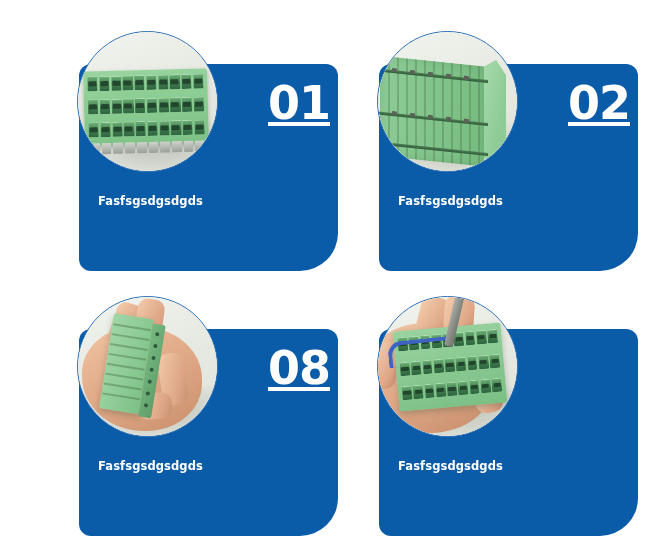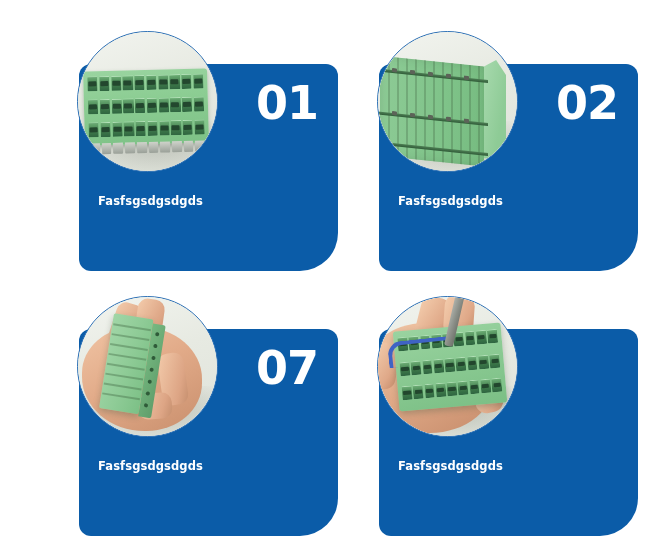--- a/index.html
+++ b/index.html
@@ -32,28 +32,29 @@
     position: absolute;
     left: 0;
     top: 0;
     width: 259px;
     height: 207px;
     background: #0B5CA8;
     border-radius: 12px 12px 38px 12px;
   }
   .card-number {
     position: absolute;
-    right: 20px;
+    right: 8px;
     top: 16px;
     font-size: 46px;
     line-height: 46px;
     font-weight: bold;
     color: #ffffff;
     letter-spacing: -1px;
     font-family: "DejaVu Sans", sans-serif;
+    text-decoration: underline;
   }
   .card-label {
     position: absolute;
     left: 19px;
     bottom: 63px;
     font-size: 11.5px;
     font-weight: bold;
     color: #ffffff;
     letter-spacing: 0.1px;
     font-family: "DejaVu Sans", sans-serif;
@@ -448,21 +449,21 @@
           <div class="tb2-screw" style="left:48px; top:54px;"></div>
           <div class="tb2-screw" style="left:66px; top:54px;"></div>
           <div class="tb2-screw" style="left:84px; top:54px;"></div>
         </div>
       </div>
     </div>
   </div>
 
   <div class="card" style="left:79px; top:329px;">
     <div class="card-panel"></div>
-    <div class="card-number">07</div>
+    <div class="card-number">08</div>
     <div class="card-label">Fasfsgsdgsdgds</div>
 
     <div class="photo">
       <div class="photo-inner">
         <div class="bg-soft"></div>
         <div class="bg-shadow"></div>
         <div class="hand3-palm"></div>
         <div class="finger3" style="left:34px; top:6px; width:28px; height:46px; transform:rotate(18deg);"></div>
         <div class="finger3" style="left:58px; top:2px; width:27px; height:44px; transform:rotate(8deg);"></div>
         <div class="finger3" style="left:82px; top:56px; width:26px; height:52px; transform:rotate(-8deg);"></div>

